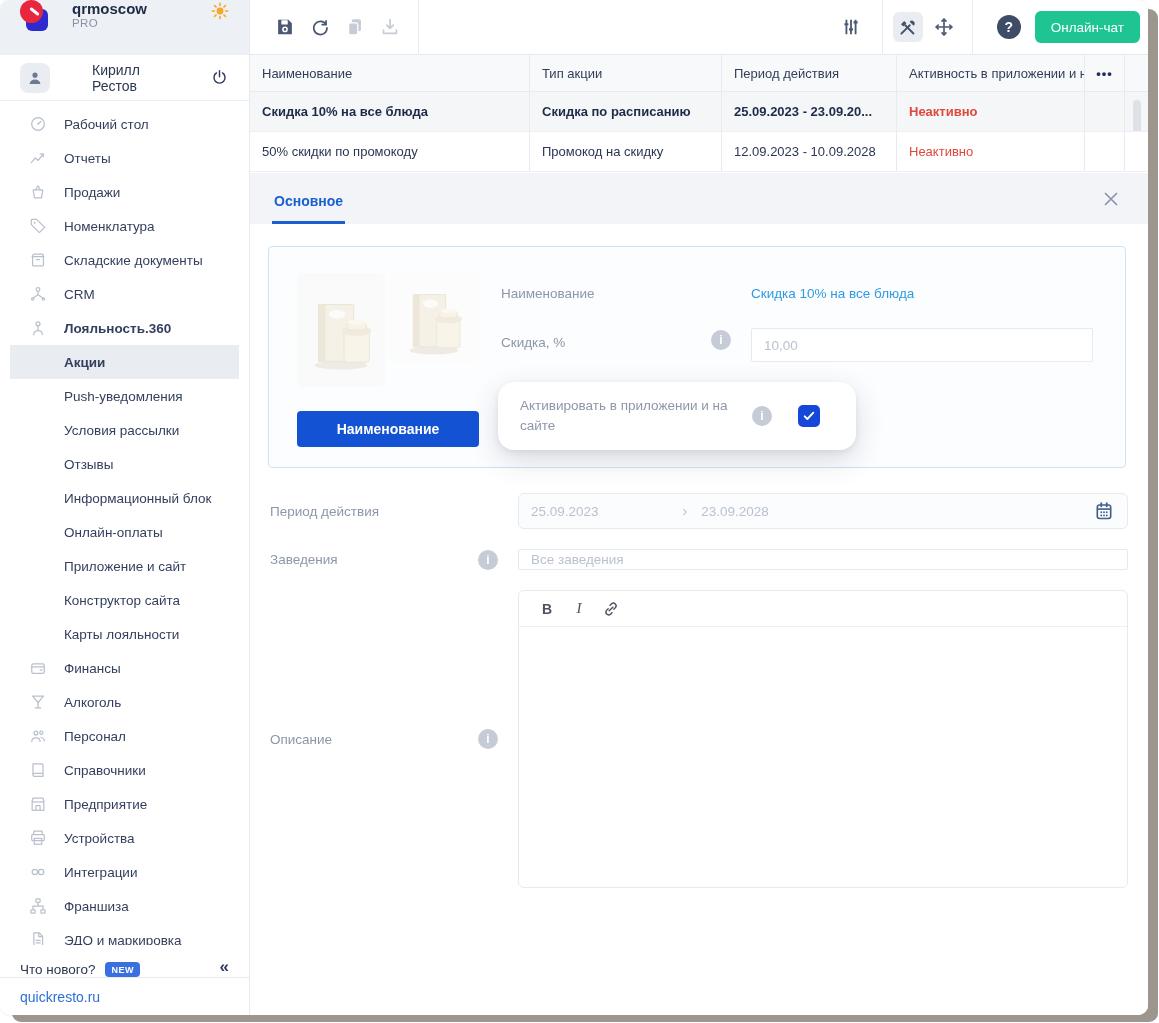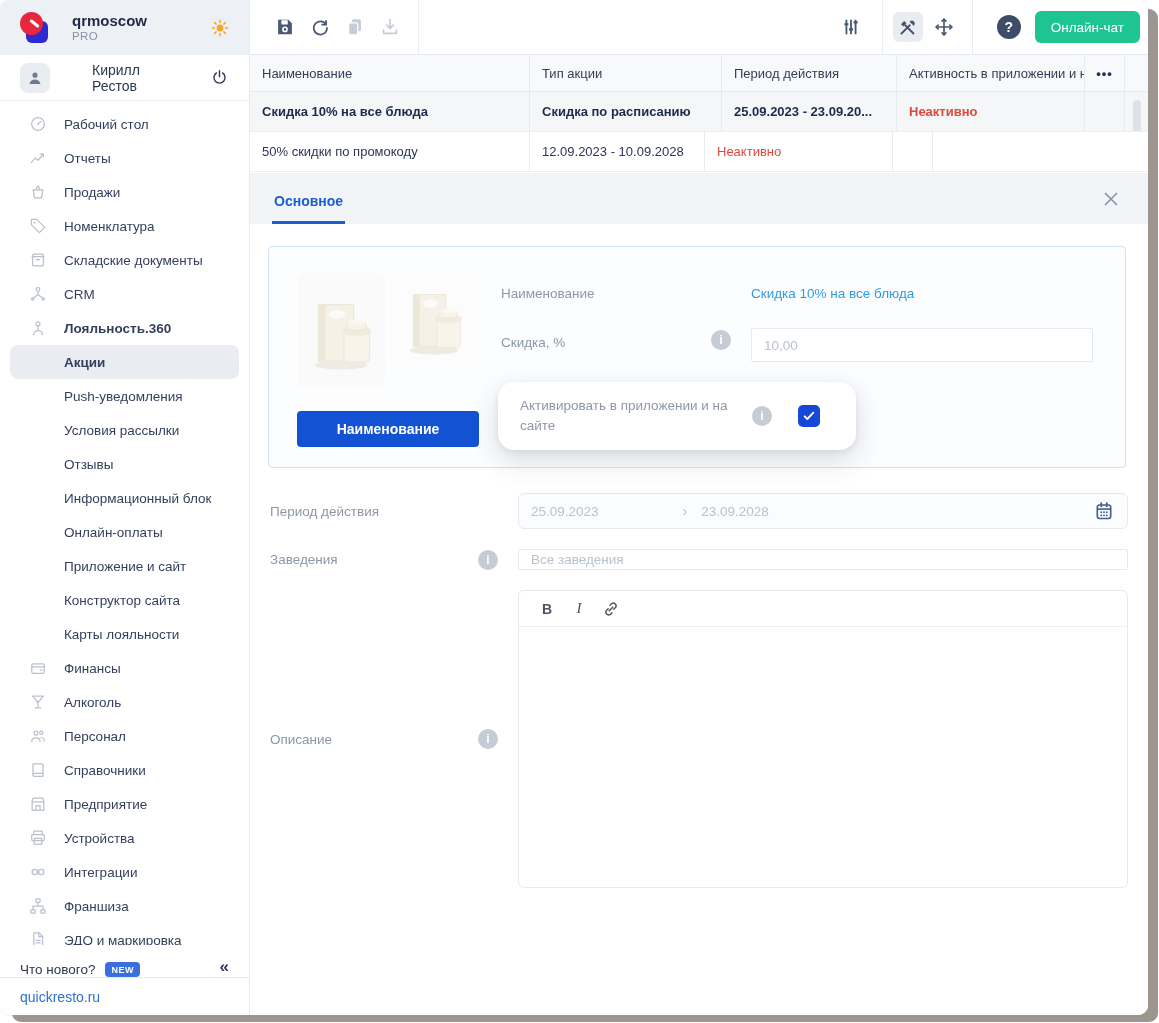--- a/index.html
+++ b/index.html
@@ -6,36 +6,36 @@
   html,body { background:#fff; }
   body { font-family: "Liberation Sans", "DejaVu Sans", sans-serif; width:1159px; height:1023px; overflow:hidden; }
 
   .window { position:relative; width:1148px; height:1015px; border-radius:10px; overflow:hidden;
             background:#fff; box-shadow: 11px 8px 0 -1px #9c968e, 0 0 0 1px rgba(0,0,0,.04); display:flex; }
 
   svg.ic { display:block; }
 
   
   .sidebar { width:250px; flex:0 0 250px; background:#fff; border-right:1px solid #e7eaef; display:flex; flex-direction:column; }
-  .brand-bar { height:55px; background:#edf0f4; display:flex; align-items:center; padding:0 18px 0 20px; flex:0 0 55px; }
+  .brand-bar { height:55px; background:#edf0f4; display:flex; align-items:flex-start; padding:0 18px 0 20px; flex:0 0 55px; }
   .logo { position:relative; width:30px; height:32px; margin-right:22px; }
   .logo .sq { position:absolute; left:6px; top:9px; width:22px; height:22px; background:#2d2bd0; border-radius:6px; }
   .logo .ci { position:absolute; left:0; top:0; width:23px; height:23px; background:#e8263d; border-radius:50%; }
   .logo .slash { position:absolute; left:9px; top:10px; width:11px; height:3px; background:#fff; border-radius:2px; transform:rotate(38deg); }
   .brand-text { flex:1; line-height:1.15; }
   .brand-name { font-size:15px; font-weight:700; color:#1f2a47; }
   .brand-plan { font-size:11.5px; color:#8a93a6; letter-spacing:.4px; }
   .user-row { height:46px; flex:0 0 46px; display:flex; align-items:center; padding:0 20px 0 20px; border-bottom:1px solid #eceff3;gap:28px; }
   .avatar { width:30px; height:30px; border-radius:8px; background:#e9edf2; color:#6e7a90; display:flex; align-items:center; justify-content:center; margin-right:14px; }
   .user-name { flex:1; font-size:14px; color:#2b3850; }
   .nav { flex:1 1 auto; overflow:hidden; padding-top:6px; }
   .nav-item { height:34px; display:flex; align-items:center; padding-left:28px; cursor:pointer; color:#333f5c; font-size:13.5px; }
   .nav-item .nico { width:20px; height:20px; color:#b9c1cd; margin-right:16px; flex:0 0 20px; }
   .nav-item.bold { font-weight:700; }
-  .sub-item { height:34px; display:flex; align-items:center; padding-left:54px; margin:0 10px; border-radius:8px; color:#333f5c; font-size:13.5px; cursor:pointer; }
+  .sub-item { height:34px; display:flex; align-items:center; padding-left:54px; margin:0 10px; border-radius:0; color:#333f5c; font-size:13.5px; cursor:pointer; }
   .sub-item.active { background:#e9edf2; font-weight:700; }
   .side-foot { flex:0 0 auto; }
   .whats-new { height:32px; display:flex; align-items:flex-end; padding:0 20px; font-size:13.5px; color:#2b3850; }
   .badge-new { background:#3a6fe0; color:#fff; font-size:9px; font-weight:700; letter-spacing:.5px; border-radius:4px; padding:3px 6px 2px; margin-left:10px; }
   .collapse { margin-left:auto; font-size:17px; font-weight:700; color:#2e3a59; cursor:pointer; }
   .site-row { border-top:1px solid #e7eaef; height:38px; display:flex; align-items:center; padding:0 20px; }
   .site-link { color:#2e6fd6; font-size:14px; text-decoration:none; cursor:pointer; }
 
   
   .main { flex:1; display:flex; flex-direction:column; min-width:0; background:#f1f3f7; }
@@ -482,20 +482,21 @@
         <div class="gcell c2">Скидка по расписанию</div>
         <div class="gcell c3">25.09.2023 - 23.09.20...</div>
         <div class="gcell c4 status">Неактивно</div>
         <div class="gcell c5"></div>
         <div class="gcell c6">
             <span class="scroll-thumb"></span>
           </div>
       </div>
       <div class="grow r">
         <div class="gcell c1">50% скидки по промокоду</div>
+        <div class="gcell c2">Промокод на скидку</div>
         <div class="gcell c3">12.09.2023 - 10.09.2028</div>
         <div class="gcell c4 status">Неактивно</div>
         <div class="gcell c5"></div>
         <div class="gcell c6"></div>
       </div>
     </div>
 
     <div class="tabbar">
       <div class="tab">Основное</div>
       <svg class="ic tab-close" width="22" height="22">

